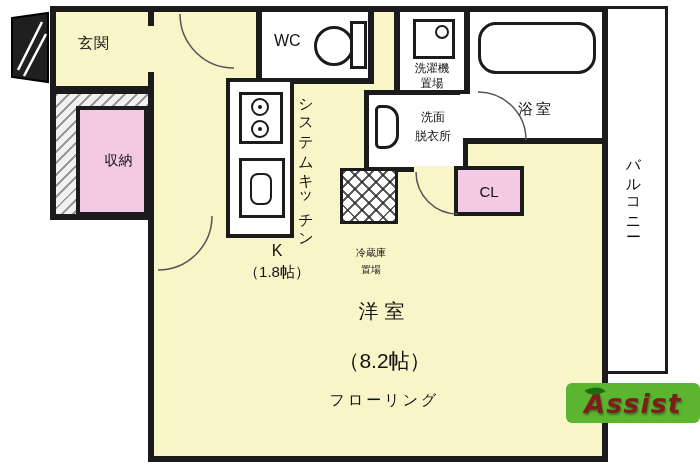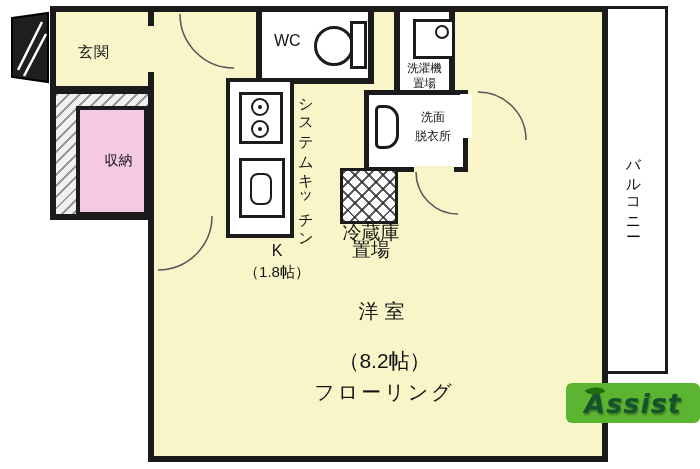--- a/index.html
+++ b/index.html
@@ -30,21 +30,21 @@
       repeating-linear-gradient(45deg,rgba(40,40,40,.75) 0 2px,transparent 2px 10px),
       repeating-linear-gradient(-45deg,rgba(40,40,40,.75) 0 2px,transparent 2px 10px);
   }
   .txtcenter{text-align:center;}
   .logo{
     position:absolute;left:566px;top:383px;width:134px;height:40px;
     background:var(--green);border-radius:6px;z-index:8;
     display:flex;align-items:center;justify-content:center;
   }
   .logo .word{
-    font-size:27px;font-weight:bold;font-style:italic;color:#14532d;
+    font-size:27px;font-weight:bold;font-style:italic;color:#7f1d1d;
     letter-spacing:1px;text-shadow:1px 2px 2px rgba(0,0,0,.35);
     font-family:"DejaVu Sans","Liberation Sans",sans-serif;
   }
   .leaf{
     position:absolute;left:20px;top:3px;width:18px;height:10px;
     background:#1e6b10;border-radius:0 100% 0 100%;
     transform:rotate(-25deg);
   }
   svg.overlay{position:absolute;left:0;top:0;z-index:7;pointer-events:none;}
 </style>
@@ -53,91 +53,100 @@
 
 <div class="plan">
 
   <div class="abs center" style="left:598px;top:6px;width:70px;height:368px;border:3px solid var(--wall);background:#fff;z-index:1;">
     <span class="vtext" style="font-size:15px;letter-spacing:3px;">バルコニー</span>
   </div>
 
   <div class="room" style="left:148px;top:6px;width:460px;height:456px;background:var(--floor);z-index:2;"></div>
 
   <div class="room" style="left:50px;top:6px;width:104px;height:86px;background:var(--floor);z-index:3;">
-    <span class="label" style="left:22px;top:22px;font-size:15px;letter-spacing:1px;margin-top:9px;">玄関</span>
+    <span class="label" style="left:22px;top:22px;font-size:15px;letter-spacing:1px;">玄関</span>
   </div>
 
   <div class="room hatch" style="left:50px;top:88px;width:104px;height:132px;z-index:3;"></div>
   <div class="thinroom center" style="left:76px;top:106px;width:72px;height:110px;background:var(--pink);z-index:4;padding-left:13px;">
     <span style="font-size:14px;">収納</span>
   </div>
 
   <div class="abs" style="left:148px;top:26px;width:10px;height:46px;background:var(--floor);z-index:5;"></div>
 
   <div class="room" style="left:224px;top:6px;width:118px;height:78px;background:#fff;z-index:4;margin-left:32px;">
     <span class="label" style="left:12px;top:20px;font-size:16px;">WC</span>
     <div class="fixture" style="left:52px;top:14px;width:40px;height:40px;border-radius:50%;"></div>
     <div class="fixture" style="left:88px;top:9px;width:17px;height:48px;"></div>
   </div>
 
-  <div class="room" style="left:394px;top:6px;width:61px;height:94px;background:#fff;z-index:4;">
+  <div class="room" style="left:394px;top:6px;width:76px;height:94px;background:#fff;z-index:4;">
     <div class="fixture" style="left:13px;top:7px;width:42px;height:40px;">
       <div class="abs" style="right:3px;top:3px;width:14px;height:14px;border:2px solid var(--wall);border-radius:50%;"></div>
     </div>
     <div class="abs txtcenter" style="left:0;top:49px;width:100%;font-size:11.5px;line-height:15px;">
       <span>洗濯機</span><br>
       <span>置場</span>
     </div>
   </div>
 
+  <div class="room" style="left:464px;top:6px;width:144px;height:138px;background:#fff;z-index:4;">
+    <div class="fixture" style="left:8px;top:10px;width:118px;height:52px;border-radius:18px;"></div>
+    <div class="abs txtcenter" style="left:0;top:88px;width:100%;font-size:15px;letter-spacing:3px;">
+      <span>浴室</span>
+    </div>
+  </div>
 
   <div class="abs" style="left:460px;top:94px;width:12px;height:44px;background:#fff;z-index:6;"></div>
 
   <div class="abs" style="left:364px;top:90px;width:104px;height:82px;border:5px solid var(--wall);background:#fff;z-index:4;padding-left:43px;">
     <div class="fixture" style="left:6px;top:10px;width:24px;height:44px;border-radius:5px 14px 14px 5px;"></div>
     <div class="abs txtcenter" style="left:32px;top:13px;width:64px;font-size:12px;line-height:19px;">
       <span>洗面</span><br>
       <span>脱衣所</span>
     </div>
   </div>
 
   <div class="abs" style="left:414px;top:166px;width:40px;height:10px;background:var(--floor);z-index:6;"></div>
 
+  <div class="thinroom center" style="left:454px;top:166px;width:70px;height:50px;background:var(--pink);z-index:5;">
+    <span style="font-size:15px;">CL</span>
+  </div>
 
   <div class="abs" style="left:226px;top:78px;width:68px;height:160px;border:4px solid var(--wall);background:#fff;z-index:4;">
     <div class="fixture" style="left:9px;top:10px;width:44px;height:52px;">
       <div class="abs center" style="left:9px;top:3px;width:18px;height:18px;border:2.5px solid var(--wall);border-radius:50%;">
         <div class="abs" style="width:4px;height:4px;background:var(--wall);border-radius:50%;position:static;"></div>
       </div>
       <div class="abs center" style="left:9px;top:25px;width:18px;height:18px;border:2.5px solid var(--wall);border-radius:50%;">
         <div class="abs" style="width:4px;height:4px;background:var(--wall);border-radius:50%;position:static;"></div>
       </div>
     </div>
     <div class="fixture" style="left:9px;top:76px;width:46px;height:60px;">
       <div class="abs" style="left:8px;top:12px;width:22px;height:32px;border:2px solid var(--wall);border-radius:8px;"></div>
     </div>
   </div>
 
   <span class="label vtext" style="left:296px;top:88px;height:152px;font-size:15px;letter-spacing:2px;z-index:5;">システムキッチン</span>
 
   <div class="abs crosshatch" style="left:340px;top:168px;width:58px;height:56px;border:3px solid var(--wall);z-index:4;"></div>
-  <div class="abs txtcenter" style="left:326px;top:224px;width:90px;font-size:19px;line-height:17px;z-index:5;">
+  <div class="abs txtcenter" style="left:326px;top:244px;width:90px;font-size:10px;line-height:17px;z-index:5;">
     <span>冷蔵庫</span><br>
     <span>置場</span>
   </div>
 
   <div class="abs txtcenter" style="left:222px;top:242px;width:110px;z-index:5;">
     <span style="font-size:16px;">K</span><br>
     <span style="font-size:15px;line-height:24px;text-align:center;">（1.8帖）</span>
   </div>
 
   <div class="abs txtcenter" style="left:292px;top:298px;width:185px;z-index:5;">
     <div style="font-size:20px;letter-spacing:6px;">洋室</div>
     <div style="font-size:21px;margin-top:22px;">（8.2帖）</div>
-    <div style="font-size:20px;margin-top:4px;letter-spacing:3px;">フローリング</div>
+    <div style="font-size:15px;margin-top:16px;letter-spacing:3px;">フローリング</div>
   </div>
 
   <svg class="overlay" width="700" height="469" viewBox="0 0 700 469">
     <polygon points="12,18 48,13 48,82 12,77" fill="#1f1f1f" stroke="#000" stroke-width="2"></polygon>
     <line x1="18" y1="70" x2="42" y2="22" stroke="#fff" stroke-width="2.5"></line>
     <line x1="24" y1="76" x2="46" y2="34" stroke="#fff" stroke-width="2.5"></line>
     <path d="M 180 14 A 54 54 0 0 0 234 68" fill="none" stroke="#555" stroke-width="1.5"></path>
     <path d="M 478 92 A 48 48 0 0 1 526 140" fill="none" stroke="#555" stroke-width="1.5"></path>
     <path d="M 416 172 A 42 42 0 0 0 458 214" fill="none" stroke="#555" stroke-width="1.5"></path>
     <path d="M 212 216 A 54 54 0 0 1 158 270" fill="none" stroke="#555" stroke-width="1.5"></path>

